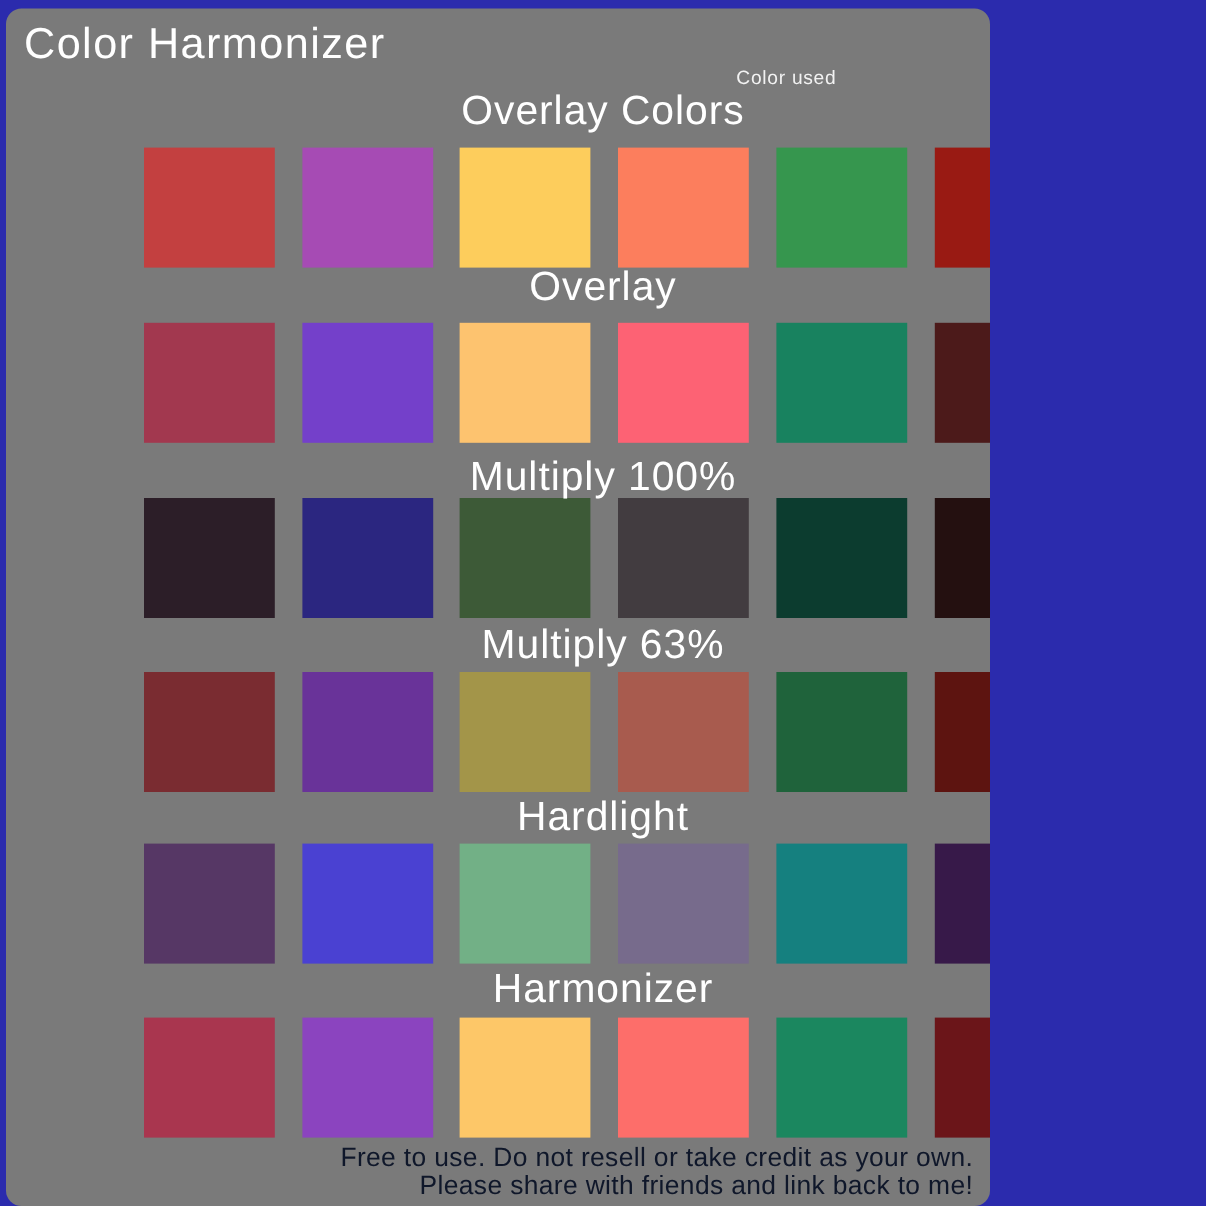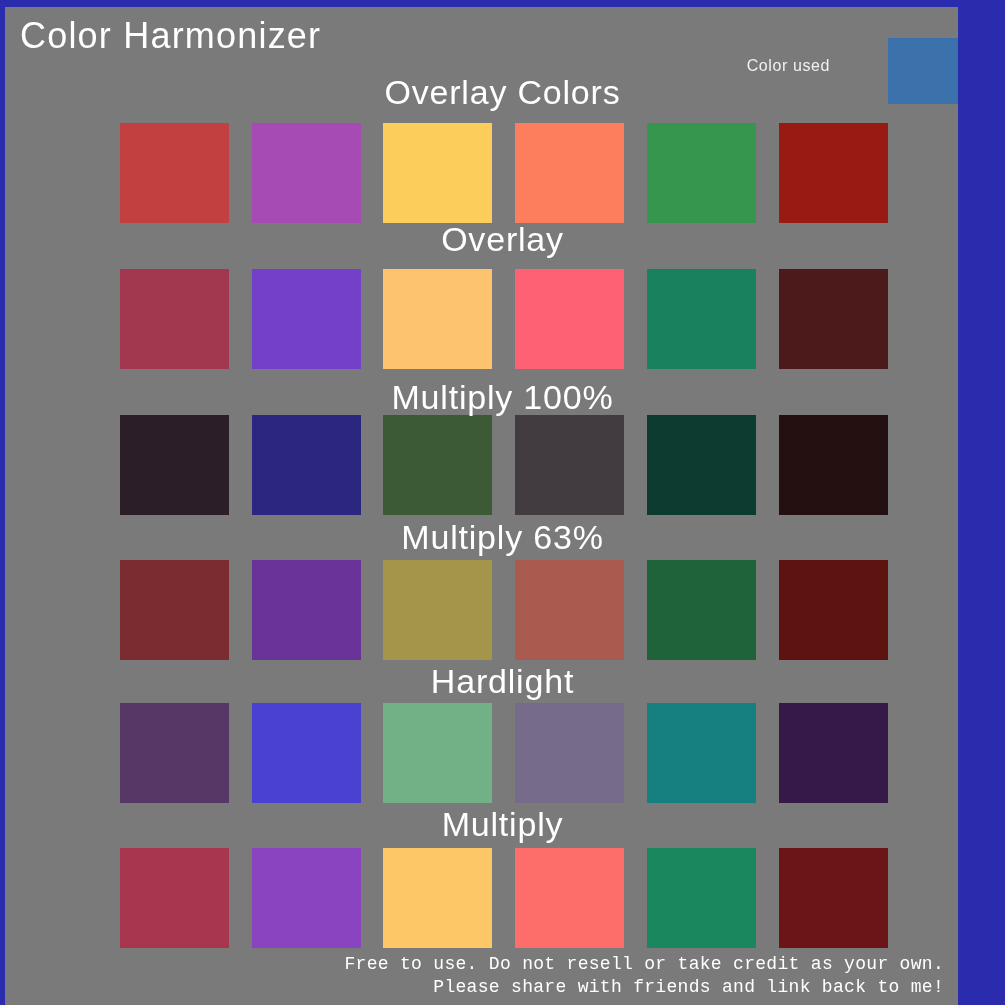--- a/index.html
+++ b/index.html
@@ -17,24 +17,25 @@
     width: 1005px;
     height: 1005px;
     background: #2b2bad;
   }
 
   
   #canvas {
     position: absolute;
     left: 5px;
     top: 7px;
-    width: 953px;
+    width: 820px;
     height: 998px;
     background: #7a7a7a;
     overflow: hidden;
+    border-radius: 13px;
   }
 
   
   #title {
     position: absolute;
     left: 15px;
     top: 8px;
     font-size: 36px;
     line-height: 42px;
     letter-spacing: 1.2px;
@@ -114,26 +115,25 @@
   #row-3 .swatch.c0 { left: 115px; }
   #row-4 .swatch.c0 { left: 115px; }
   #row-5 .swatch.c0 { left: 115px; }
 
   
   #footer {
     position: absolute;
     right: 14px;
     bottom: 6px;
     text-align: right;
-    color: #ffffff;
-    font-size: 18px;
+    color: #0f172a;
+    font-size: 22px;
     line-height: 23px;
     letter-spacing: 0.3px;
     white-space: nowrap;
-    font-family: Liberation Mono, monospace;
   }
 </style>
 </head>
 <body>
 
 <div id="app" style="background: rgb(43, 43, 173);">
   <div id="canvas" style="background: rgb(122, 122, 122);">
 
     <div id="title">Color Harmonizer</div>
 
@@ -181,21 +181,21 @@
         </div>
         <div class="row-label" style="top: 655px;">Hardlight</div>
         <div class="swatch-row" id="row-4" style="top: 696px;">
           <div class="swatch c0" title="#563765" style="background: rgb(86, 55, 101);"></div>
           <div class="swatch c1" title="#4a41d2" style="background: rgb(74, 65, 210);"></div>
           <div class="swatch c2" title="#72b086" style="background: rgb(114, 176, 134);"></div>
           <div class="swatch c3" title="#776b8c" style="background: rgb(119, 107, 140);"></div>
           <div class="swatch c4" title="#15807f" style="background: rgb(21, 128, 127);"></div>
           <div class="swatch c5" title="#371949" style="background: rgb(55, 25, 73);"></div>
         </div>
-        <div class="row-label" style="top: 798px;">Multiply</div>
+        <div class="row-label" style="top: 798px;">Harmonizer</div>
         <div class="swatch-row" id="row-5" style="top: 841px;">
           <div class="swatch c0" title="#a9364f" style="background: rgb(169, 54, 79);"></div>
           <div class="swatch c1" title="#8b44bf" style="background: rgb(139, 68, 191);"></div>
           <div class="swatch c2" title="#fdc768" style="background: rgb(253, 199, 104);"></div>
           <div class="swatch c3" title="#fd6e6a" style="background: rgb(253, 110, 106);"></div>
           <div class="swatch c4" title="#1b875f" style="background: rgb(27, 135, 95);"></div>
           <div class="swatch c5" title="#6b1519" style="background: rgb(107, 21, 25);"></div>
         </div>
       </div>
 

